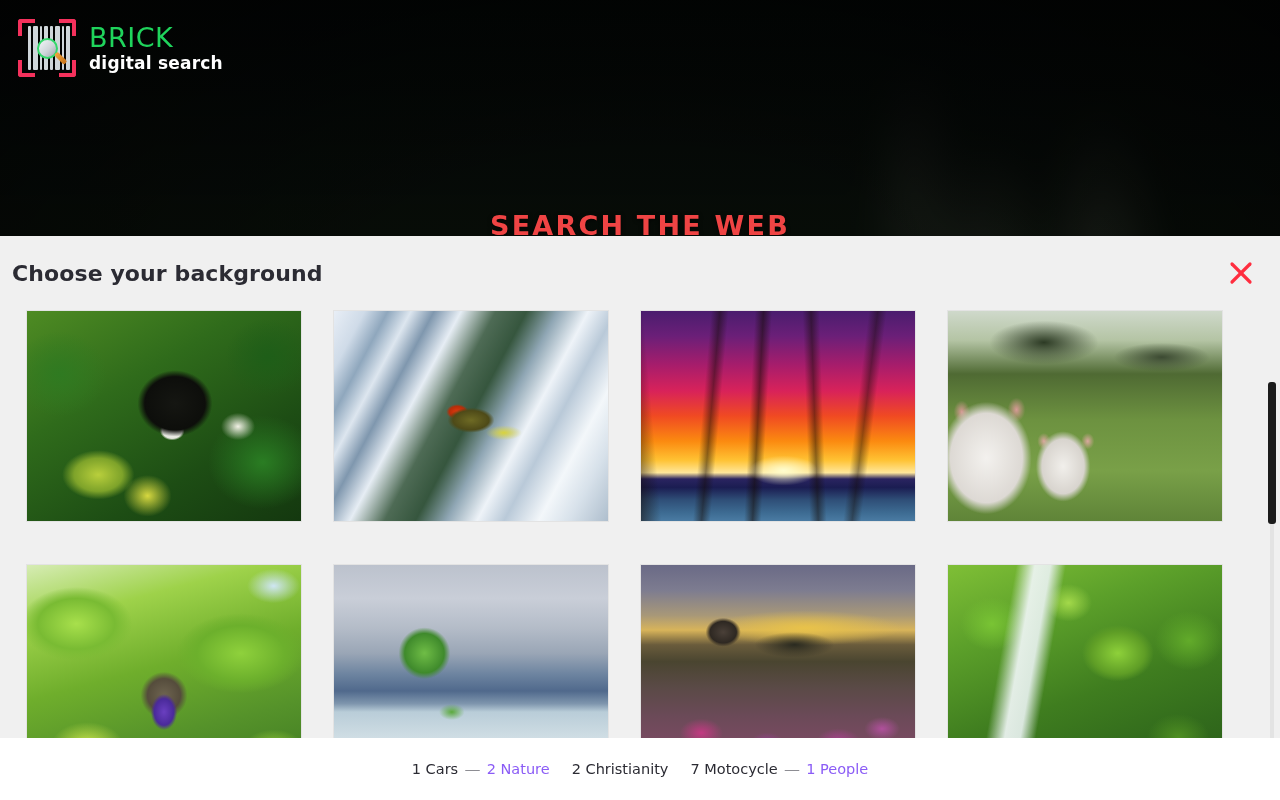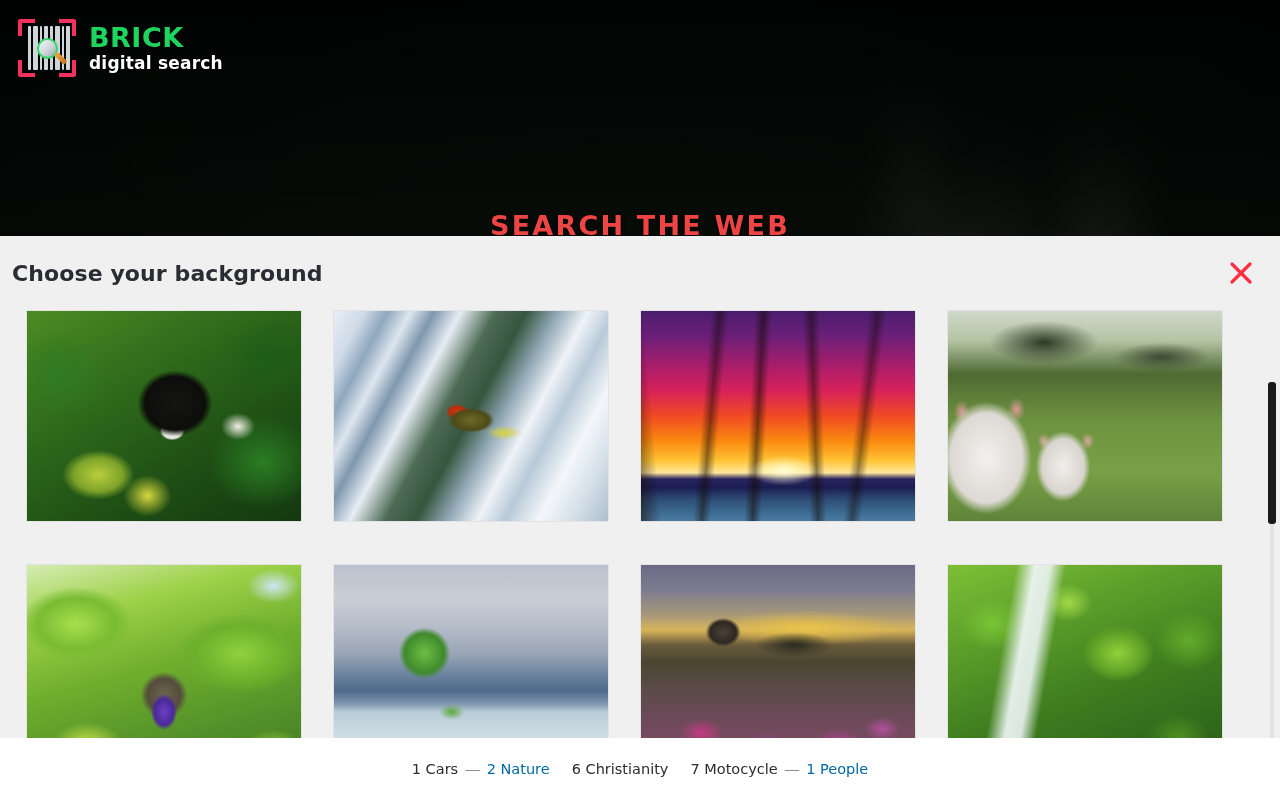--- a/index.html
+++ b/index.html
@@ -86,21 +86,21 @@
   .br-handle {
     position: absolute; left: 36px; top: 36px;
     width: 5px; height: 14px; border-radius: 2px;
     background: linear-gradient(180deg, #f0a33a, #c9741a);
     transform: rotate(-45deg);
     transform-origin: top left;
   }
 
   .brand-text { line-height: 1; }
   .brand-title {
-    font-size: 27px; font-weight: 700; letter-spacing: 0.5px;
+    font-size: 27px; font-weight: 400; letter-spacing: 0.5px;
     color: #1fd45c;
     font-family: "DejaVu Sans", sans-serif;
   }
   .brand-sub {
     margin-top: 4px;
     font-size: 17px; font-weight: 700; letter-spacing: 0.2px;
     color: #ffffff;
     font-family: "DejaVu Sans", sans-serif;
   }
 
@@ -216,21 +216,21 @@
     z-index: 50;
   }
   .cat {
     font-size: 14.5px;
     color: #2b2b33;
     text-decoration: none;
     cursor: pointer;
     white-space: nowrap;
     font-family: "DejaVu Sans", sans-serif;
   }
-  .cat.accent { color: #0369a1; }
+  .cat.accent { color: #8b5cf6; }
   .sep { color: #8d8d93; padding: 0 7px; font-size: 14.5px; }
   .gap { display: inline-block; width: 22px; }
 
   
   .pic-tui {
     background:
       radial-gradient(ellipse 52px 46px at 54% 44%, #151612 0%, #0d0e0b 58%, rgba(13,14,11,0) 72%),
       radial-gradient(ellipse 14px 11px at 53% 57%, #f7f8f4 0%, #e6e7e0 70%, rgba(230,231,224,0) 88%),
       radial-gradient(ellipse 9px 7px at 63% 42%, #c4772a 0%, rgba(196,119,42,0) 85%),
       radial-gradient(ellipse 20px 16px at 77% 55%, #f2f1e6 0%, rgba(242,241,230,0) 85%),
@@ -418,21 +418,21 @@
     </div>
 
   </div>
 
   <div class="footer">
     <div id="cat-list" style="display:flex;align-items:flex-end;">
         <span class="cat">1 Cars</span>
         <span class="sep">—</span>
         <span class="cat accent">2 Nature</span>
         <span class="gap"></span>
-        <span class="cat">6 Christianity</span>
+        <span class="cat">2 Christianity</span>
         <span class="gap"></span>
         <span class="cat">7 Motocycle</span>
         <span class="sep">—</span>
         <span class="cat accent">1 People</span>
       </div>
   </div>
 
 </div>
 
 </body></html>

